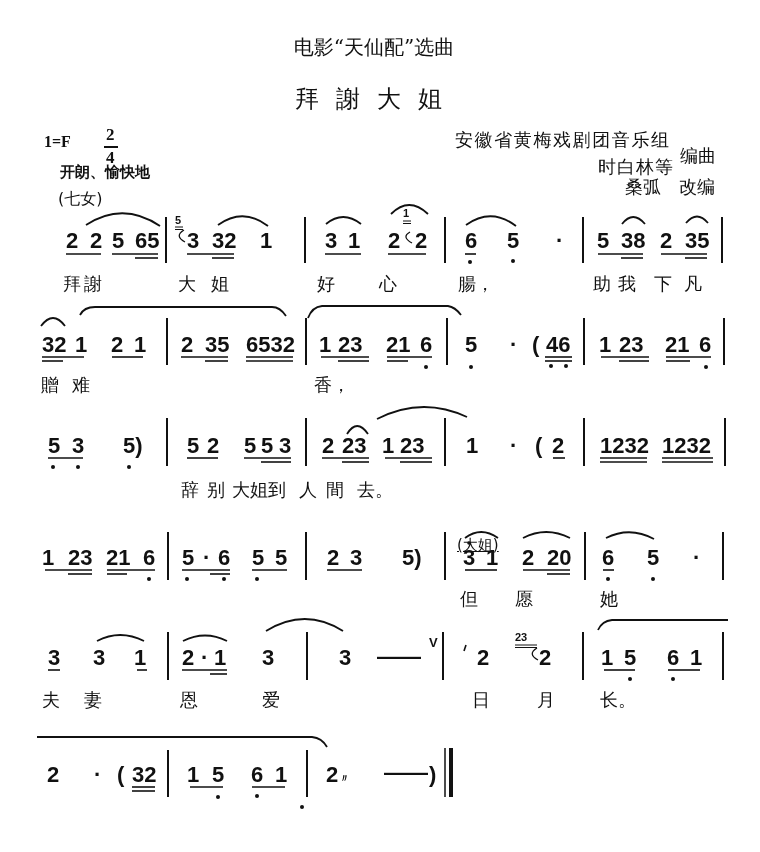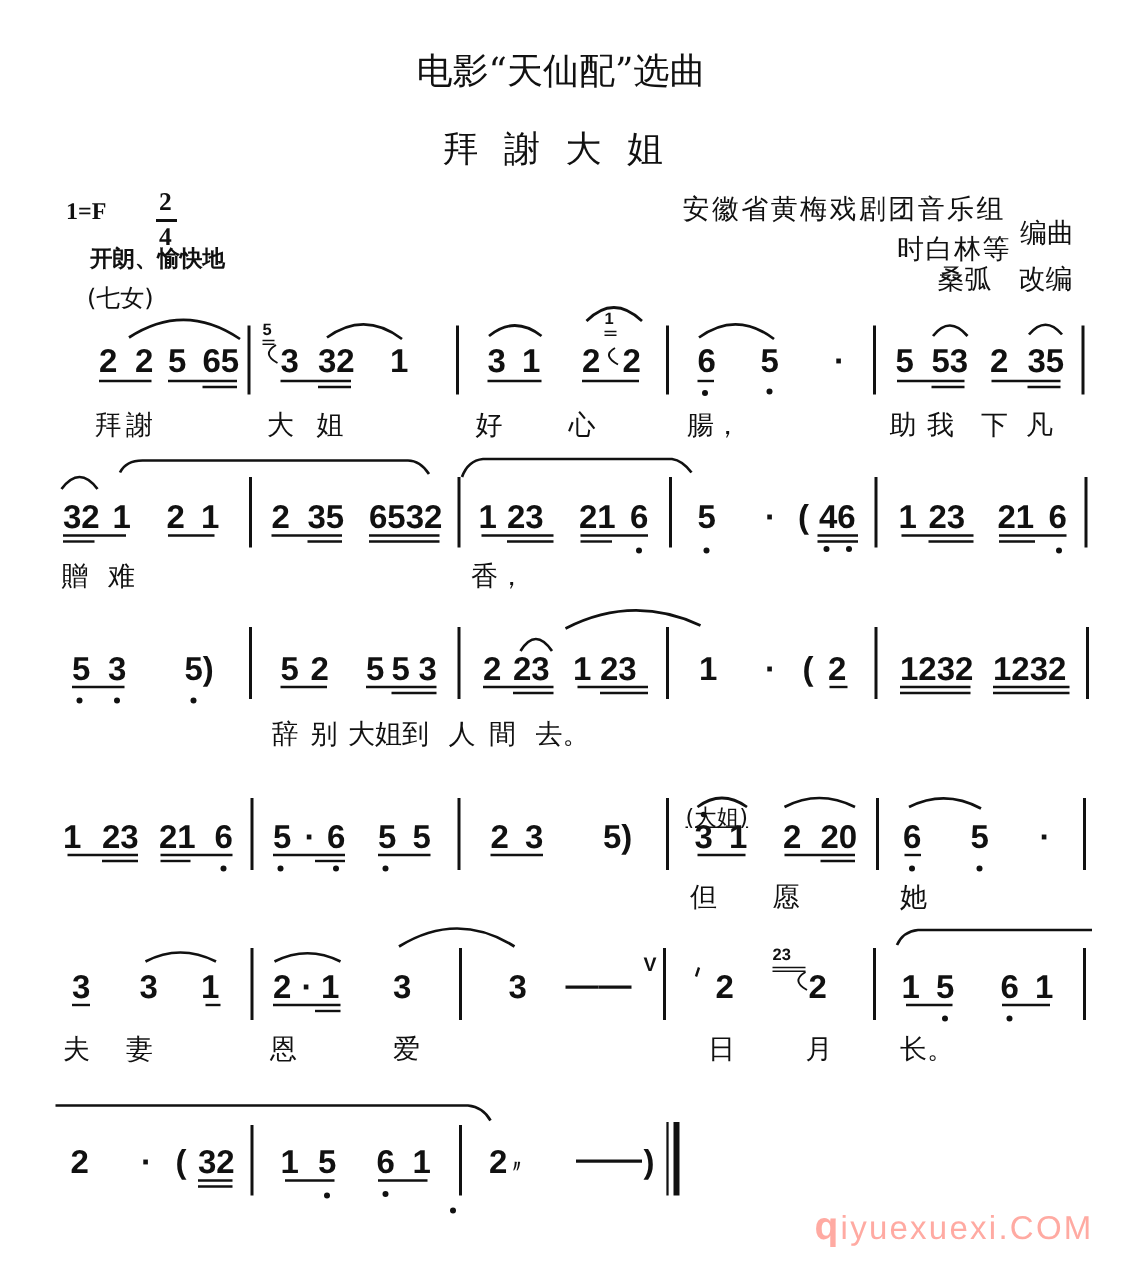--- a/index.html
+++ b/index.html
@@ -1,18 +1,18 @@
 <!DOCTYPE html>
 <html><head>
 <meta charset="utf-8">
 <style>
   html,body{margin:0;padding:0;background:#ffffff;}
   #page{position:relative;width:760px;height:852px;background:#ffffff;overflow:hidden;color:#111111;font-family:"DejaVu Sans",sans-serif;}
   .abs{position:absolute;white-space:pre;}
-  .title{left:0;width:748px;top:33px;text-align:center;font-family:"DejaVu Serif",serif;font-size:24px;line-height:28px;}
+  .title{left:0;width:748px;top:33px;text-align:center;font-family:"DejaVu Serif",serif;font-size:20px;line-height:28px;}
   .subtitle{left:295px;top:83px;font-family:"DejaVu Serif",serif;font-size:24px;line-height:32px;letter-spacing:17px;}
   .key{left:44px;top:133px;font-family:"Liberation Serif",serif;font-weight:bold;font-size:16px;line-height:18px;}
   .ts{left:106px;font-family:"Liberation Serif",serif;font-weight:bold;font-size:17px;line-height:18px;}
   .ts-line{left:104px;top:146px;width:14px;height:2px;background:#111;}
   .tempo{left:60px;top:163px;font-size:15px;line-height:18px;font-weight:bold;text-align:right;}
   .role{left:58px;top:189px;font-size:16px;line-height:20px;}
   .credit{font-size:18px;line-height:20px;}
   .n{position:absolute;font-family:"Liberation Sans",sans-serif;font-weight:bold;font-size:22px;line-height:22px;white-space:pre;color:#111;}
   .g{position:absolute;font-family:"Liberation Sans",sans-serif;font-weight:bold;font-size:11px;line-height:11px;white-space:pre;color:#111;}
   .bm{position:absolute;font-family:"Liberation Sans",sans-serif;font-weight:bold;font-size:13px;line-height:14px;}
@@ -62,21 +62,21 @@
     <span class="n" style="left:348px;top:230px">1</span>
     <span class="n" style="left:388px;top:230px">2</span>
     <span class="g" style="left:403px;top:208px">1</span>
     <span class="n" style="left:415px;top:230px">2</span>
 
     <span class="n" style="left:465px;top:230px">6</span>
     <span class="n" style="left:507px;top:230px">5</span>
     <span class="n" style="left:556px;top:230px">·</span>
 
     <span class="n" style="left:597px;top:230px">5</span>
-    <span class="n" style="left:621px;top:230px">53</span>
+    <span class="n" style="left:621px;top:230px">38</span>
     <span class="n" style="left:660px;top:230px">2</span>
     <span class="n" style="left:685px;top:230px">35</span>
 
     <span class="ly" style="left:63px;top:275px">拜</span>
     <span class="ly" style="left:84px;top:275px">謝</span>
     <span class="ly" style="left:178px;top:275px">大</span>
     <span class="ly" style="left:211px;top:275px">姐</span>
     <span class="ly" style="left:317px;top:275px">好</span>
     <span class="ly" style="left:379px;top:275px">心</span>
     <span class="ly" style="left:458px;top:275px">腸，</span>
@@ -404,16 +404,13 @@
 
       <circle class="dot" cx="630" cy="679" r="2"></circle>
       <circle class="dot" cx="673" cy="679" r="2"></circle>
 
       <circle class="dot" cx="218" cy="797" r="2"></circle>
       <circle class="dot" cx="257" cy="796" r="2"></circle>
       <circle class="dot" cx="302" cy="807" r="2"></circle>
     </g>
   </svg>
 
-  <div class="wm" style="color: rgb(255, 170, 162);">
-    <span class="wm-q">q</span><span>iyuexuexi.COM</span>
-  </div>
 </div>
 
 </body></html>

